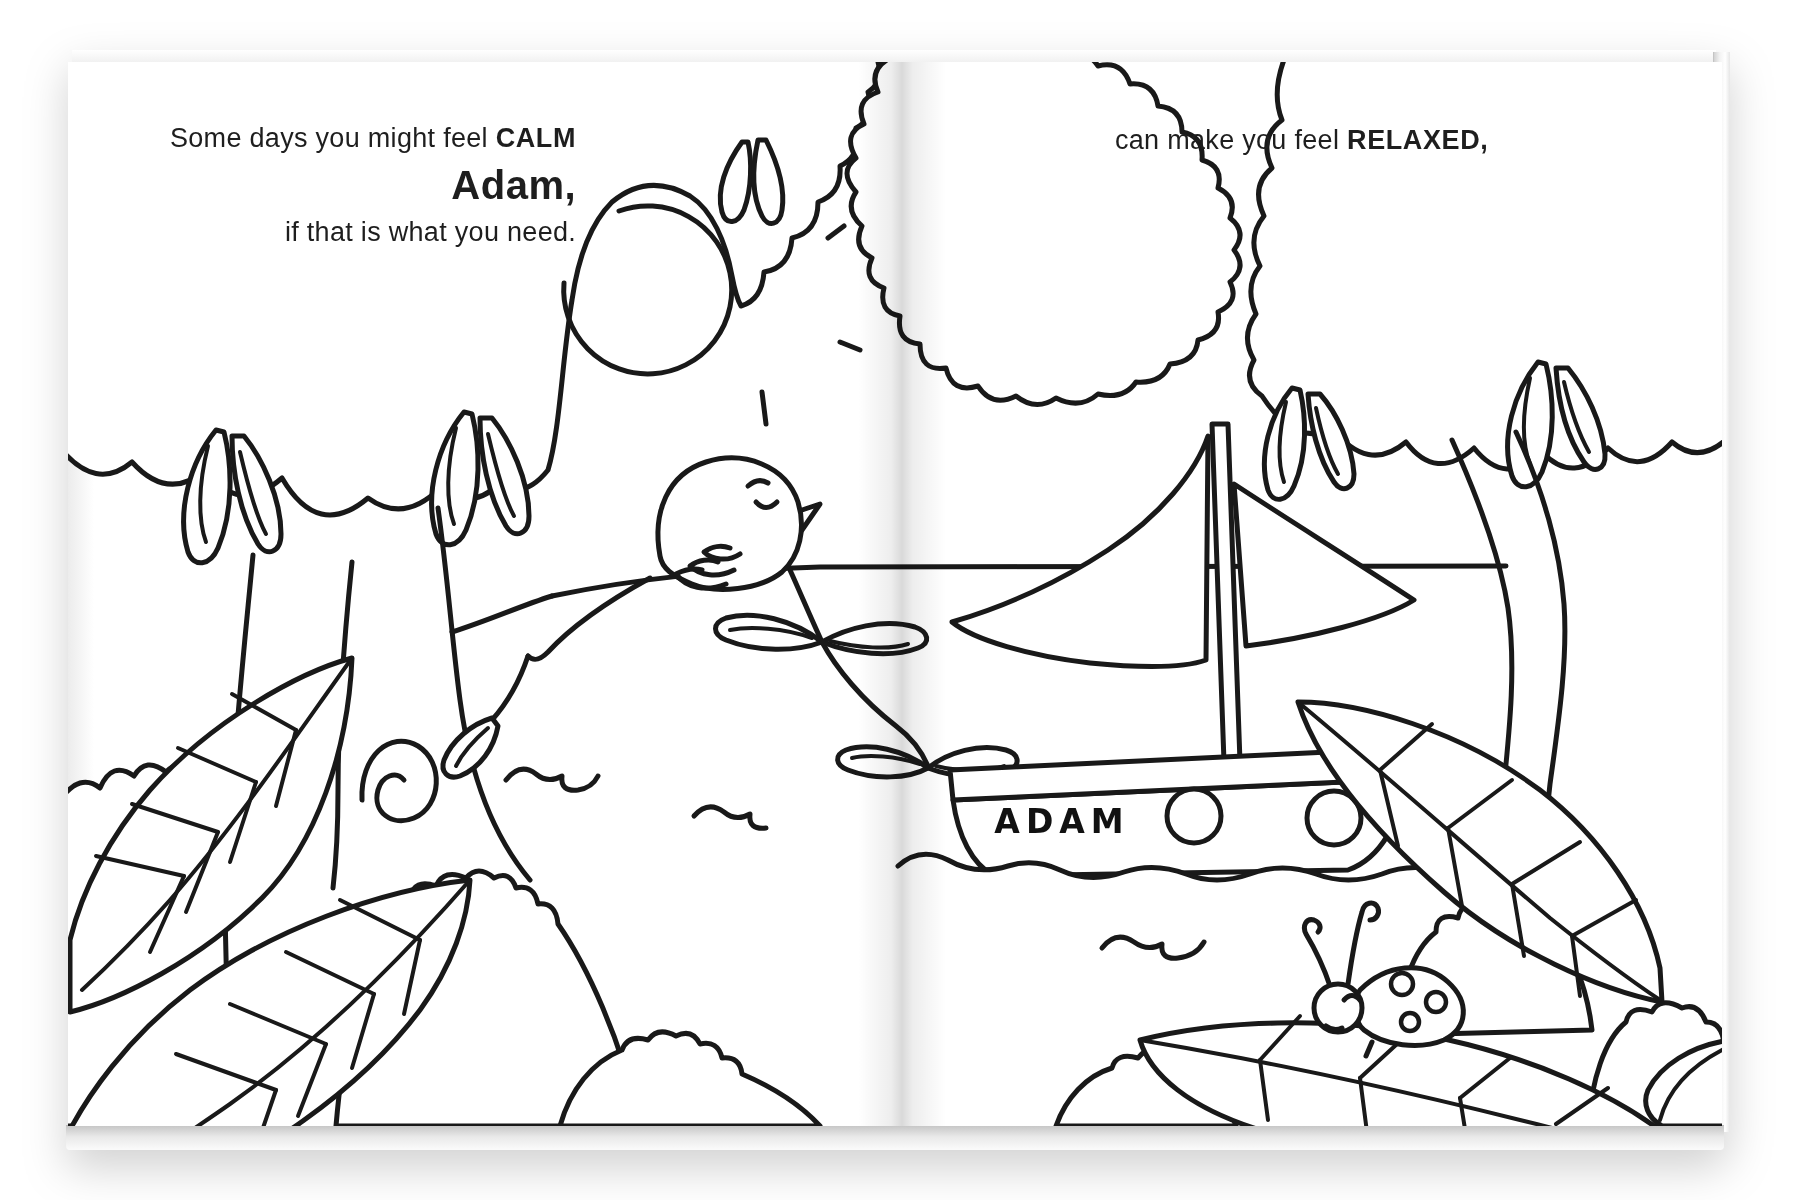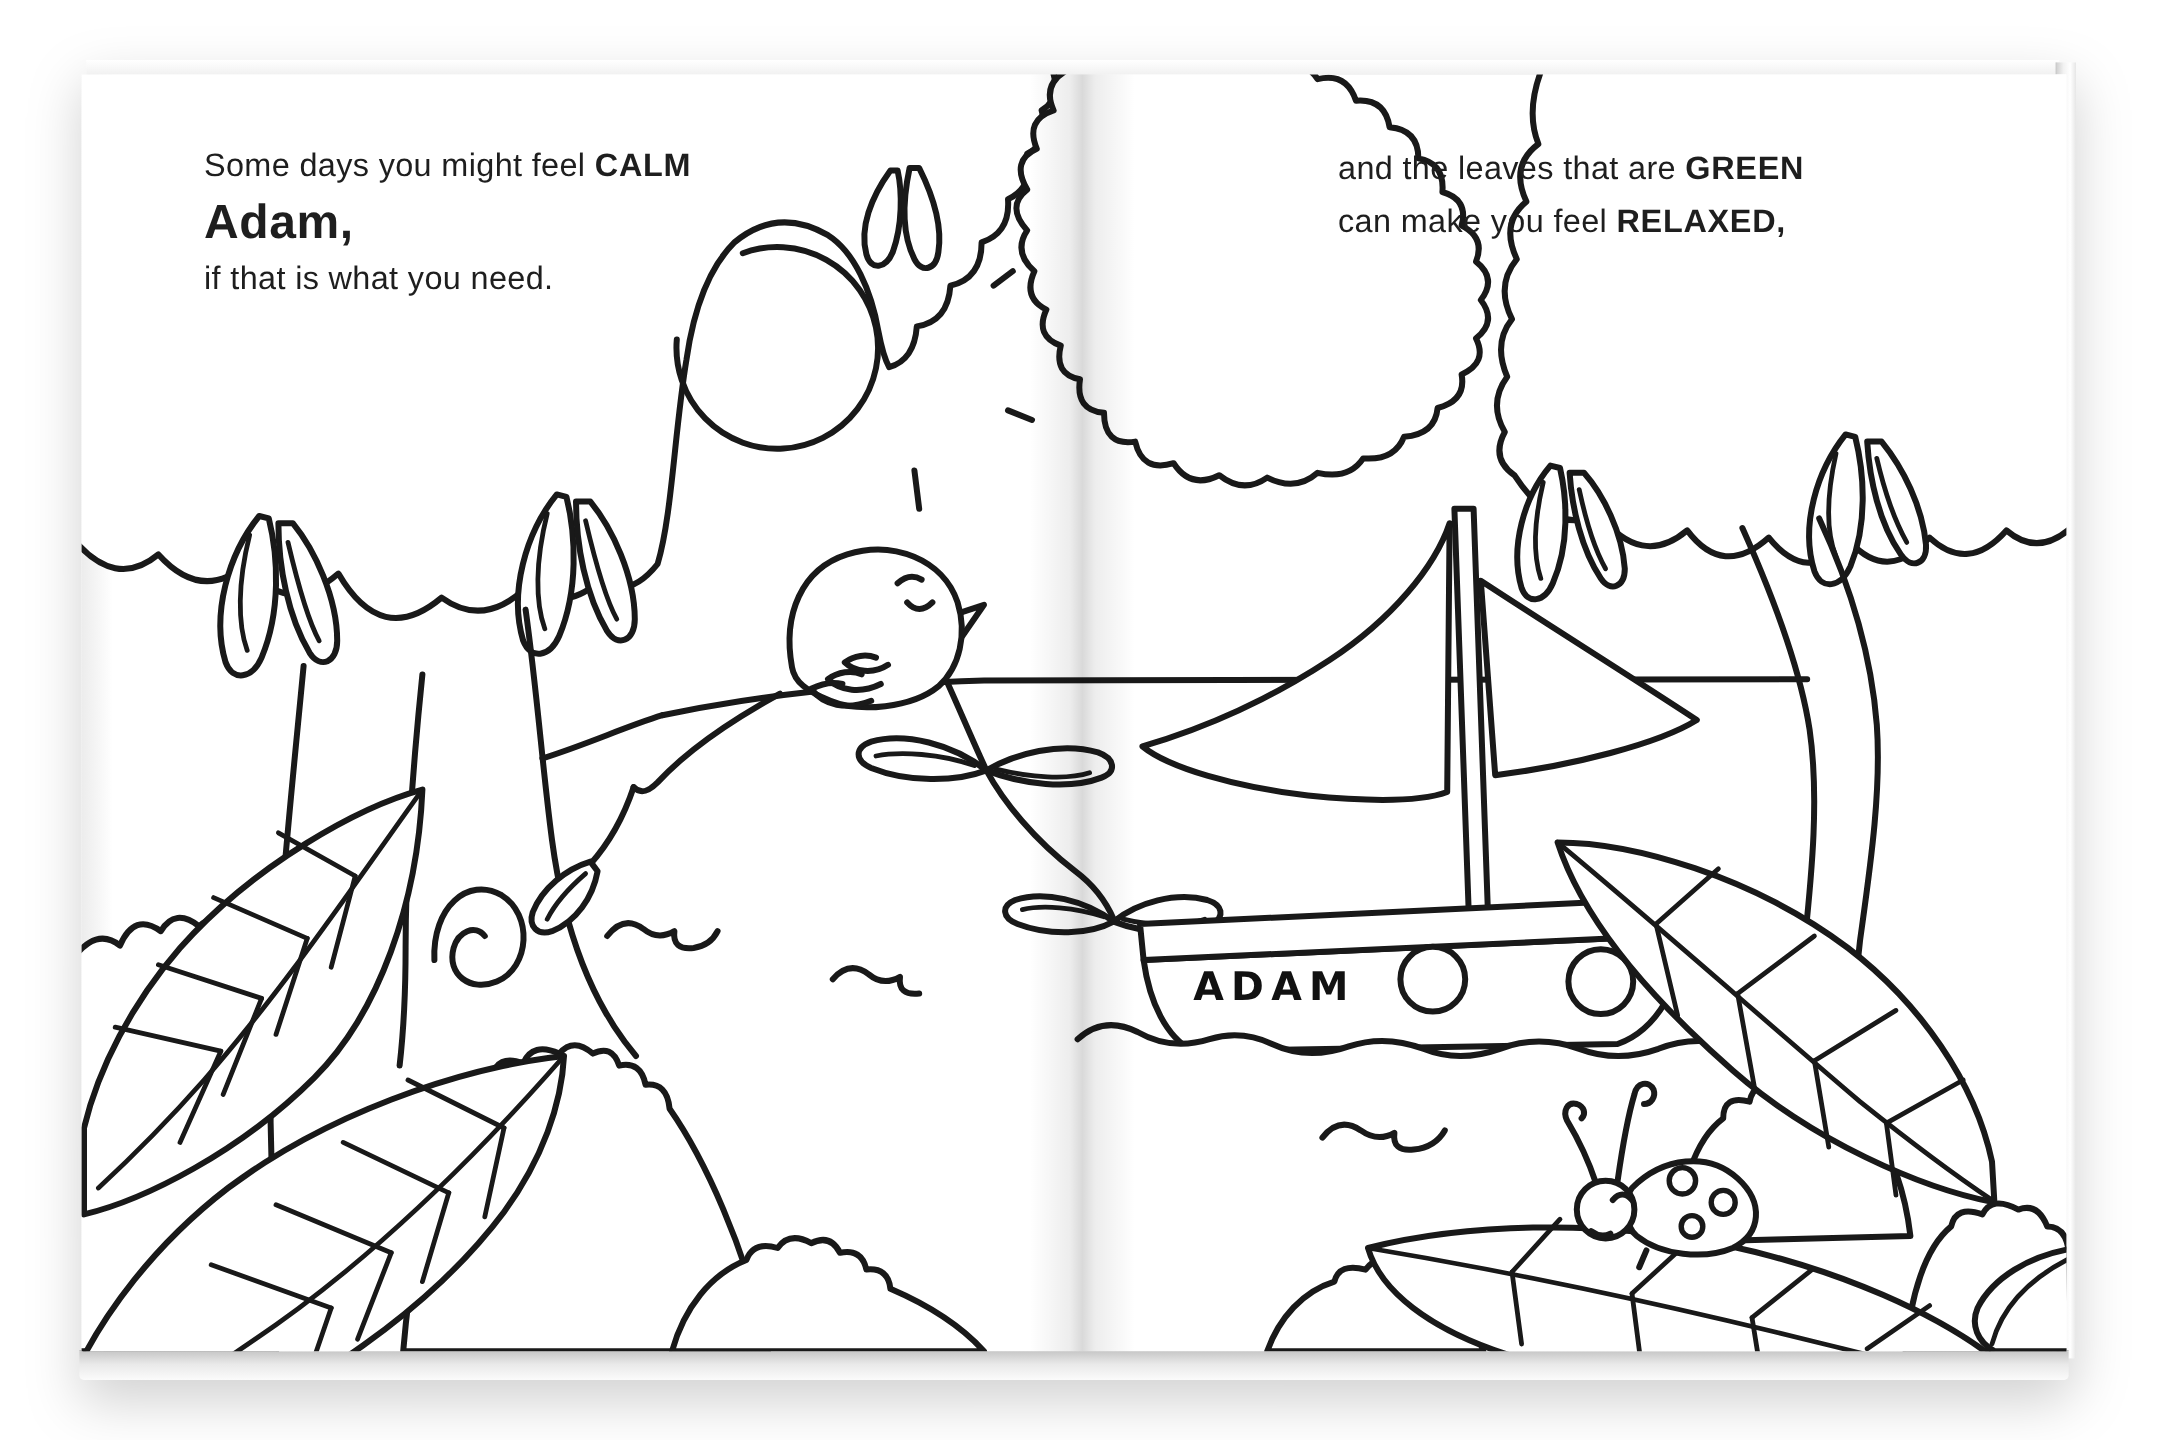--- a/index.html
+++ b/index.html
@@ -18,21 +18,21 @@
   .spread{position:absolute;left:6px;top:18px;width:1654px;height:1064px;background:#ffffff;}
   .edge-left{position:absolute;left:0;top:0;bottom:0;width:26px;
         background:linear-gradient(90deg,#ececec 0%,rgba(255,255,255,0) 100%);}
   .gutter{position:absolute;left:790px;top:0;width:88px;height:100%;pointer-events:none;
         background:linear-gradient(90deg,rgba(0,0,0,0) 0%,rgba(0,0,0,.07) 38%,rgba(0,0,0,.15) 50%,rgba(0,0,0,.07) 62%,rgba(0,0,0,0) 100%);}
   svg{position:absolute;left:0;top:0;}
   .ln{fill:none;stroke:#191919;stroke-width:5;stroke-linecap:round;stroke-linejoin:round;}
   .fw{fill:#ffffff;stroke:#191919;stroke-width:5;stroke-linecap:round;stroke-linejoin:round;}
   .vein{fill:none;stroke:#191919;stroke-width:4;stroke-linecap:round;}
   .spot{fill:#ffffff;stroke:#191919;stroke-width:4.5;}
-  .txt{position:absolute;color:#1e1e1e;font-size:27px;line-height:44px;letter-spacing:.3px;white-space:nowrap;}
+  .txt{position:absolute;color:#1e1e1e;font-size:27px;line-height:44px;letter-spacing:.3px;white-space:nowrap;text-align:right;}
   .txt b{font-weight:700;letter-spacing:.6px;}
   .bigname{font-size:40px;font-weight:700;line-height:50px;letter-spacing:.5px;}
   .boat-label{font-family:"DejaVu Sans",sans-serif;font-weight:700;font-size:33px;letter-spacing:6px;fill:#111111;}
 </style>
 </head>
 <body>
 
 <div id="stage">
   <div class="book">
     <div class="stack-top"></div>
@@ -231,23 +231,20 @@
       <div class="txt" style="left:102px;top:54px;">
         <div>
           <span>Some days you might feel </span><b>CALM</b>
         </div>
         <div class="bigname">Adam,</div>
         <div>if that is what you need.</div>
       </div>
 
       <div class="txt" style="left:1047px;top:56px;">
         <div>
-          <span>and the leaves that are </span><b>GREEN</b>
-        </div>
-        <div>
           <span>can make you feel </span><b>RELAXED,</b>
         </div>
       </div>
 
       <div class="gutter"></div>
     </div>
   </div>
 </div>
 
 </body></html>

